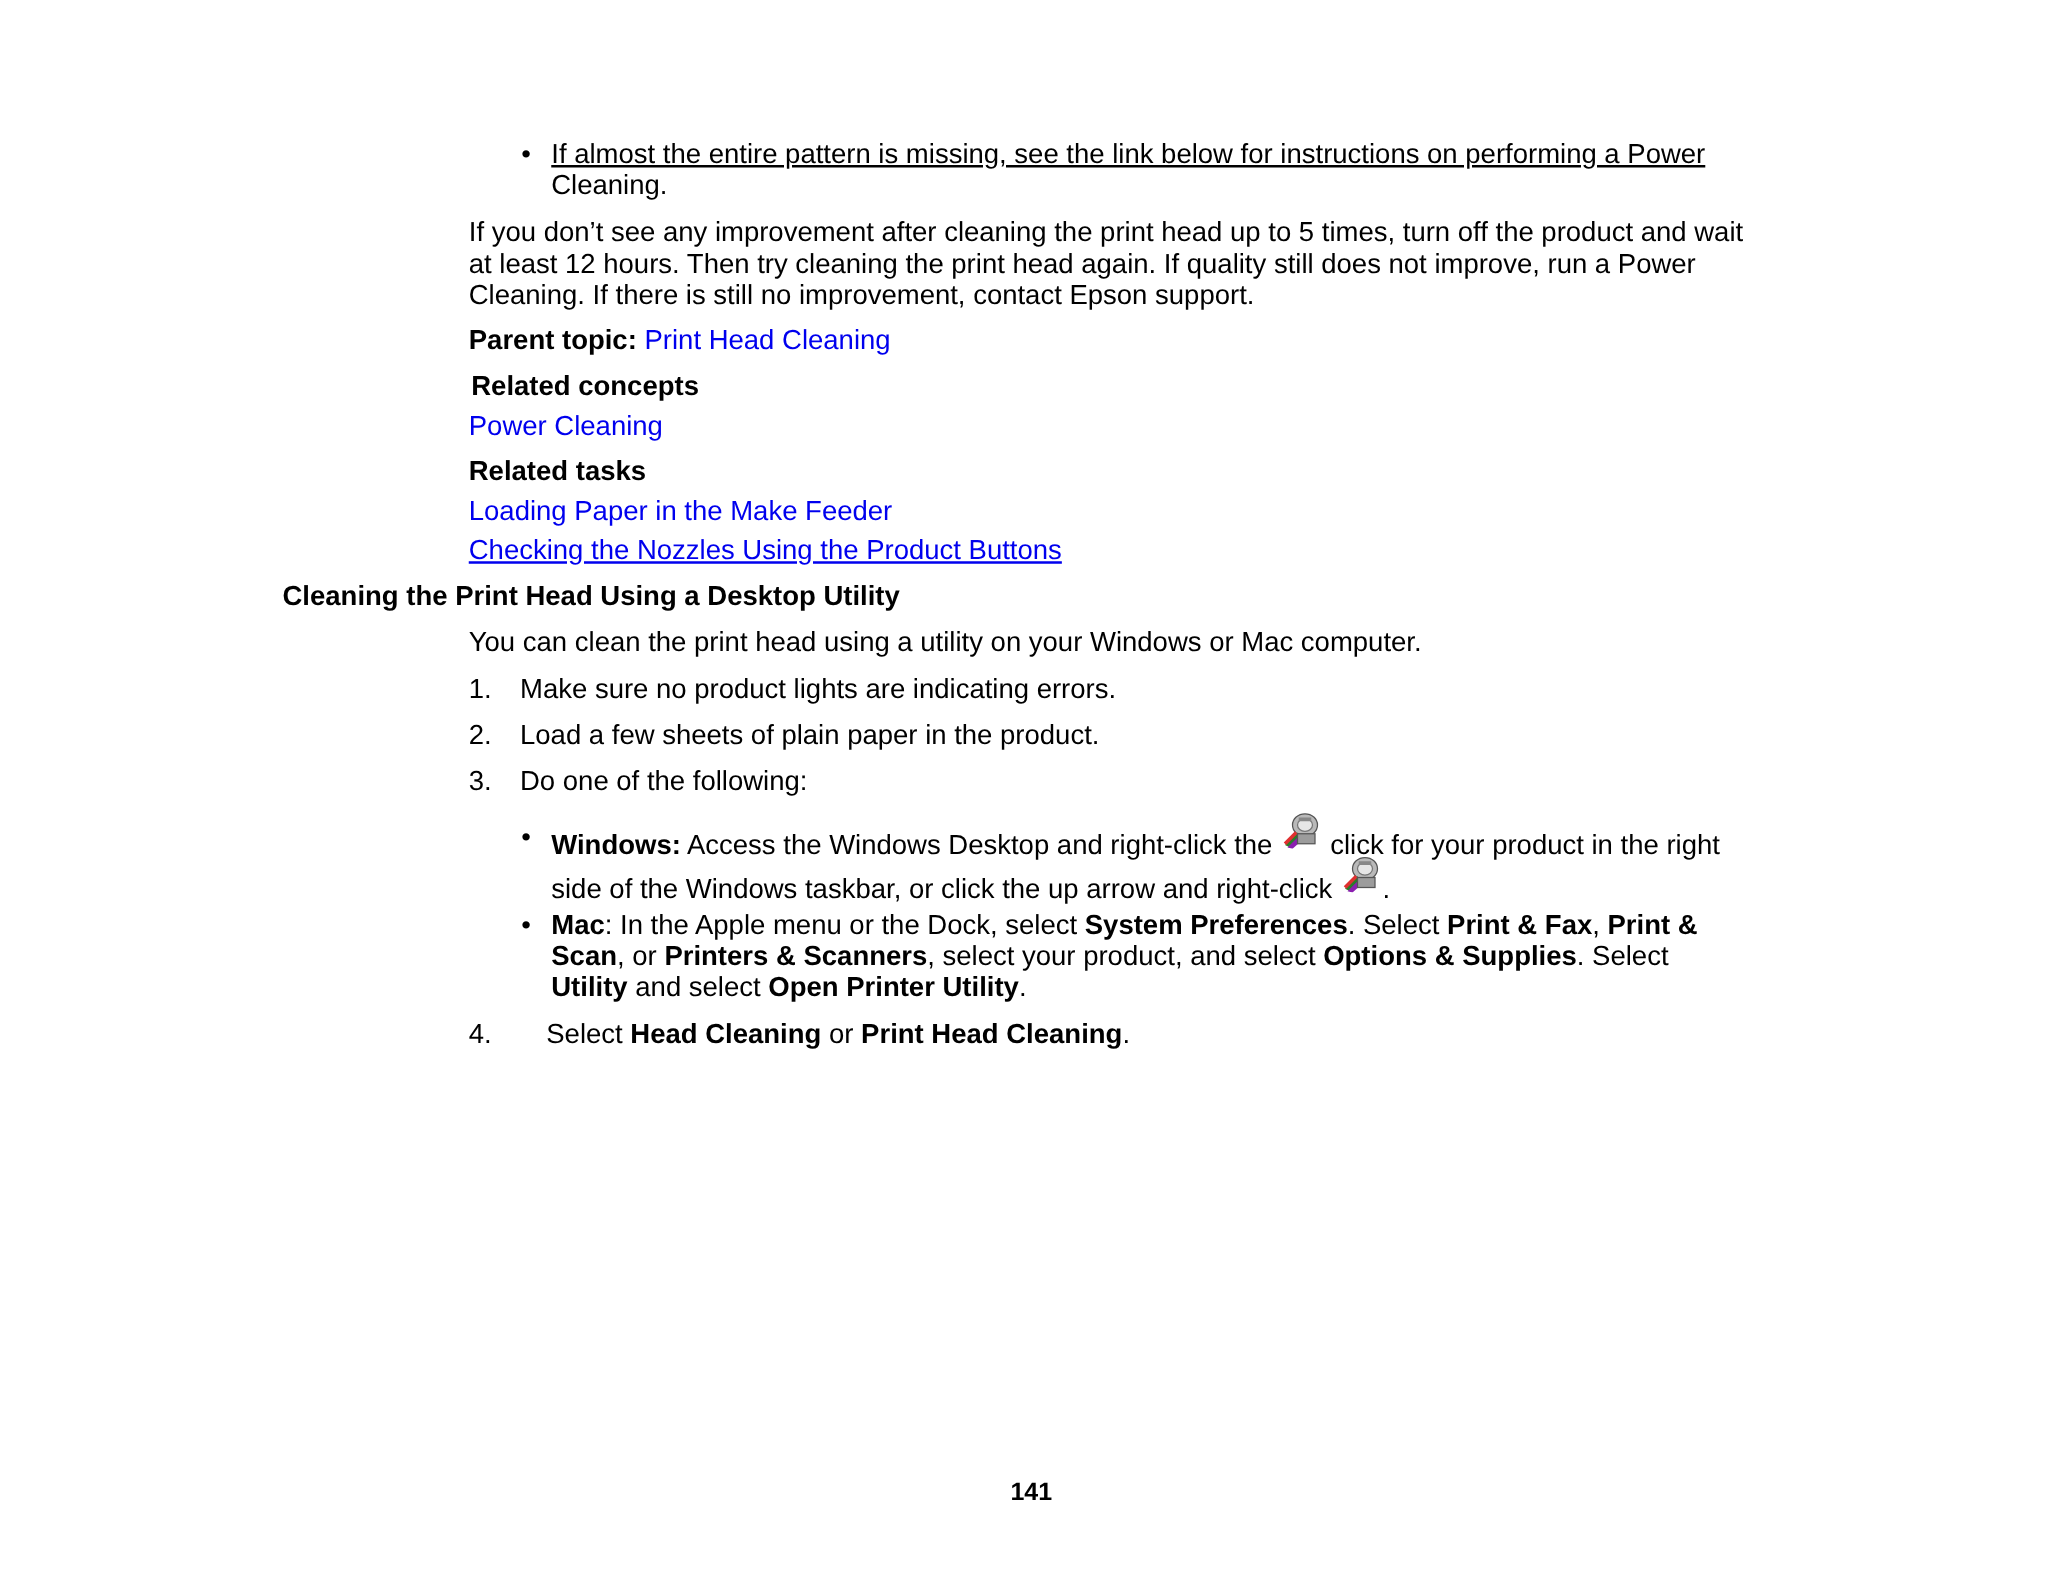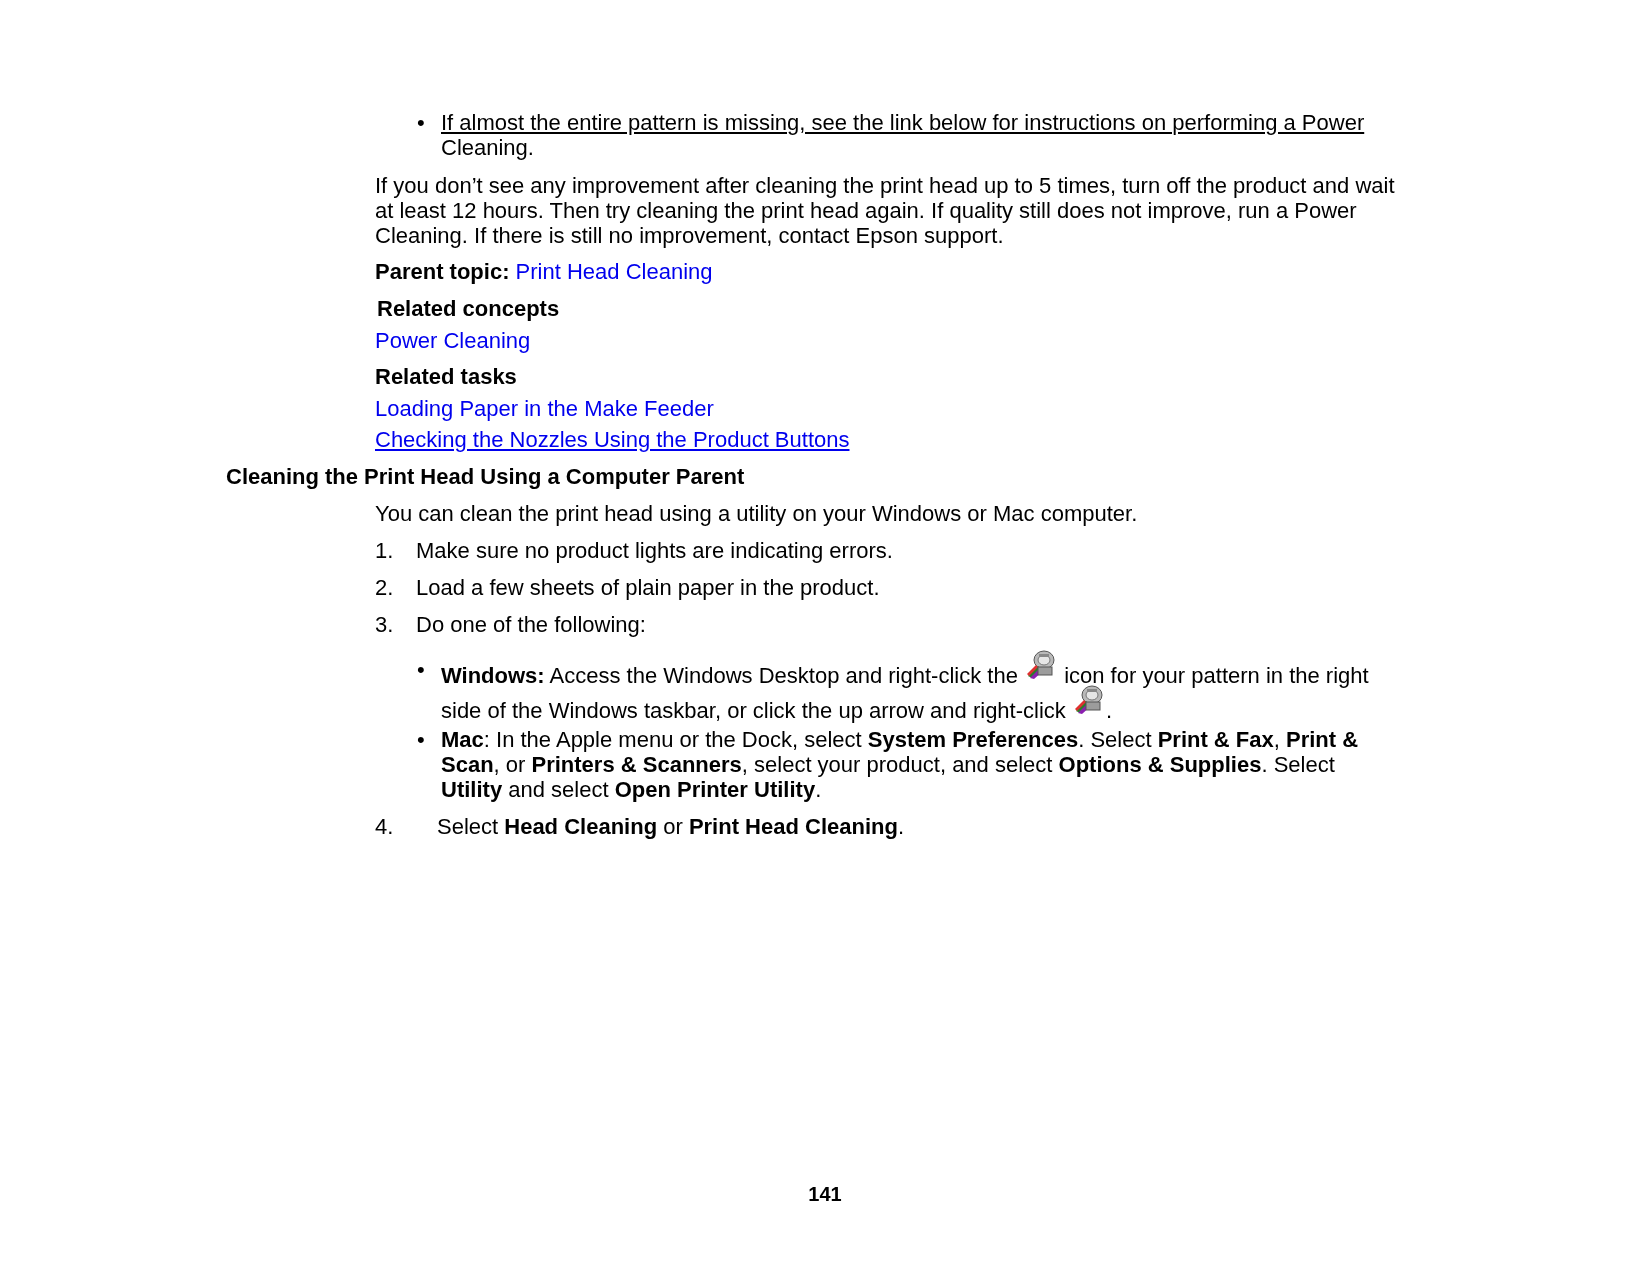--- a/index.html
+++ b/index.html
@@ -28,21 +28,21 @@
   <span class="link" style="white-space: pre;">Print Head Cleaning</span>
 </div>
 
 <div class="abs b" style="left:377px; top:296px;">Related concepts</div>
 <div class="abs link" style="left:375px; top:328px;">Power Cleaning</div>
 
 <div class="abs b" style="left:375px; top:364px;">Related tasks</div>
 <div class="abs link" style="left:375px; top:396px;">Loading Paper in the Make Feeder</div>
 <div class="abs link" style="left:375px; top:427px;text-decoration:underline;">Checking the Nozzles Using the Product Buttons</div>
 
-<div class="abs b" style="left:226px; top:464px;">Cleaning the Print Head Using a Computer Parent</div>
+<div class="abs b" style="left:226px; top:464px;">Cleaning the Print Head Using a Desktop Utility</div>
 
 <div class="abs" style="left:375px; top:501px;">You can clean the print head using a utility on your Windows or Mac computer.</div>
 
 <div class="abs" style="left:375px; top:538px;">
   <span style="white-space: pre;">1.</span>
   <span style="position: absolute; left: 41px; white-space: pre;">Make sure no product lights are indicating errors.</span>
 </div>
 <div class="abs" style="left:375px; top:575px;">
   <span style="white-space: pre;">2.</span>
   <span style="position: absolute; left: 41px; white-space: pre;">Load a few sheets of plain paper in the product.</span>
@@ -55,21 +55,21 @@
 <span class="abs bullet" style="left: 417px; top: 657px; white-space: pre;">•</span>
 <div class="abs" style="left:441px; top:657px;">
   <span class="b" style="white-space: pre;">Windows:</span><span style="white-space: pre;"> Access the Windows Desktop and right-click the </span><span class="icon-printer"><svg width="30" height="30" viewBox="0 0 30 30">
       <ellipse cx="18" cy="11" rx="10" ry="9" fill="#b9b9b9" stroke="#555" stroke-width="1"></ellipse>
       <ellipse cx="18" cy="11" rx="6" ry="5" fill="#e6e6e6" stroke="#777" stroke-width="1"></ellipse>
       <rect x="13" y="5" width="10" height="3" fill="#888"></rect>
       <polygon points="2,27 12,17 16,21 6,29" fill="#2a7d2a"></polygon>
       <polygon points="4,29 14,19 17,22 8,30" fill="#8b1fb0"></polygon>
       <polygon points="1,25 10,16 12,18 3,27" fill="#e03030"></polygon>
       <rect x="12" y="18" width="14" height="8" fill="#9c9c9c" stroke="#555" stroke-width="1"></rect>
-    </svg></span><span style="white-space: pre;"> icon for your pattern in the right</span>
+    </svg></span><span style="white-space: pre;"> click for your product in the right</span>
 </div>
 <div class="abs" style="left:441px; top:692px;">
   <span style="white-space: pre;">side of the Windows taskbar, or click the up arrow and right-click </span><span class="icon-printer"><svg width="30" height="30" viewBox="0 0 30 30">
       <ellipse cx="18" cy="11" rx="10" ry="9" fill="#b9b9b9" stroke="#555" stroke-width="1"></ellipse>
       <ellipse cx="18" cy="11" rx="6" ry="5" fill="#e6e6e6" stroke="#777" stroke-width="1"></ellipse>
       <rect x="13" y="5" width="10" height="3" fill="#888"></rect>
       <polygon points="2,27 12,17 16,21 6,29" fill="#2a7d2a"></polygon>
       <polygon points="4,29 14,19 17,22 8,30" fill="#8b1fb0"></polygon>
       <polygon points="1,25 10,16 12,18 3,27" fill="#e03030"></polygon>
       <rect x="12" y="18" width="14" height="8" fill="#9c9c9c" stroke="#555" stroke-width="1"></rect>

